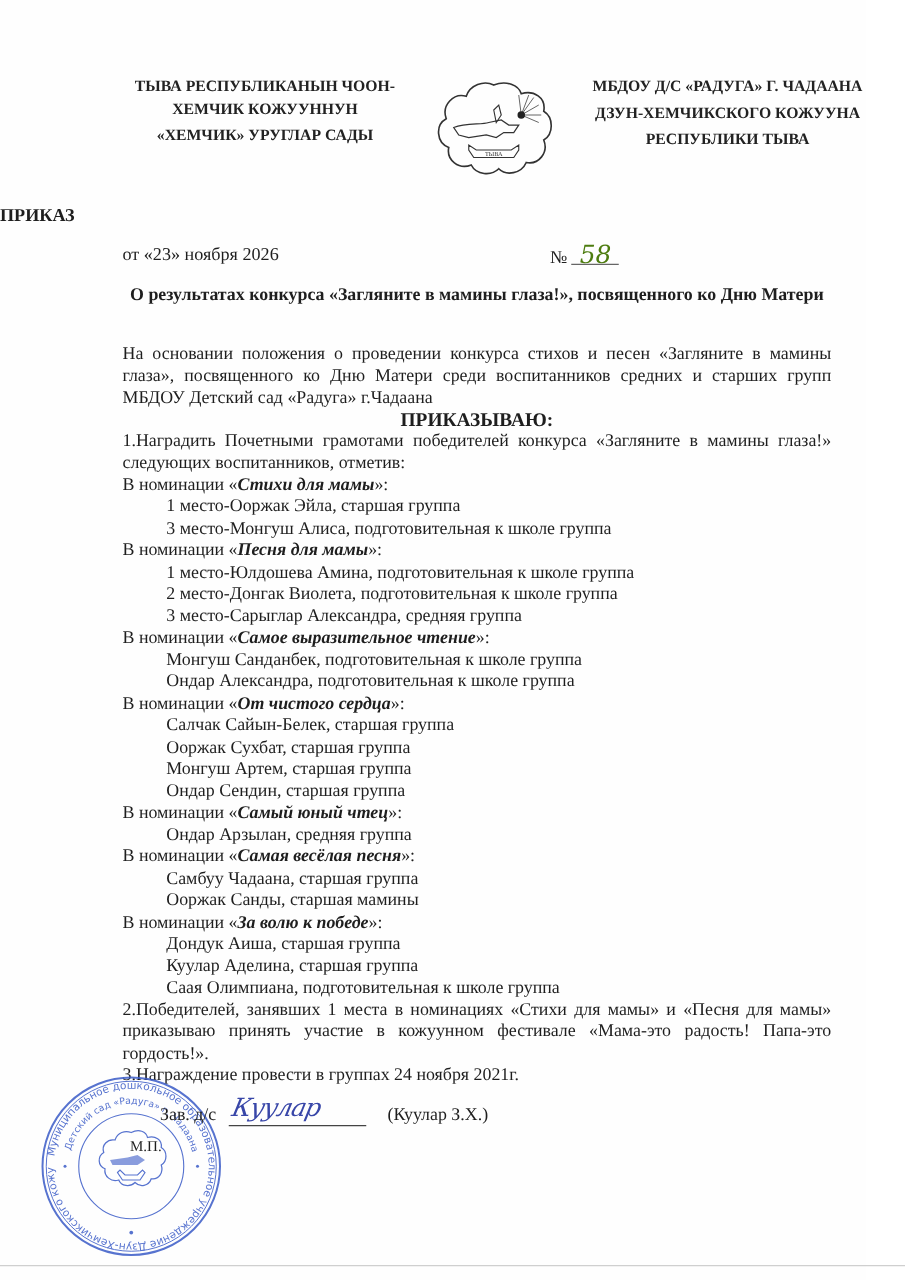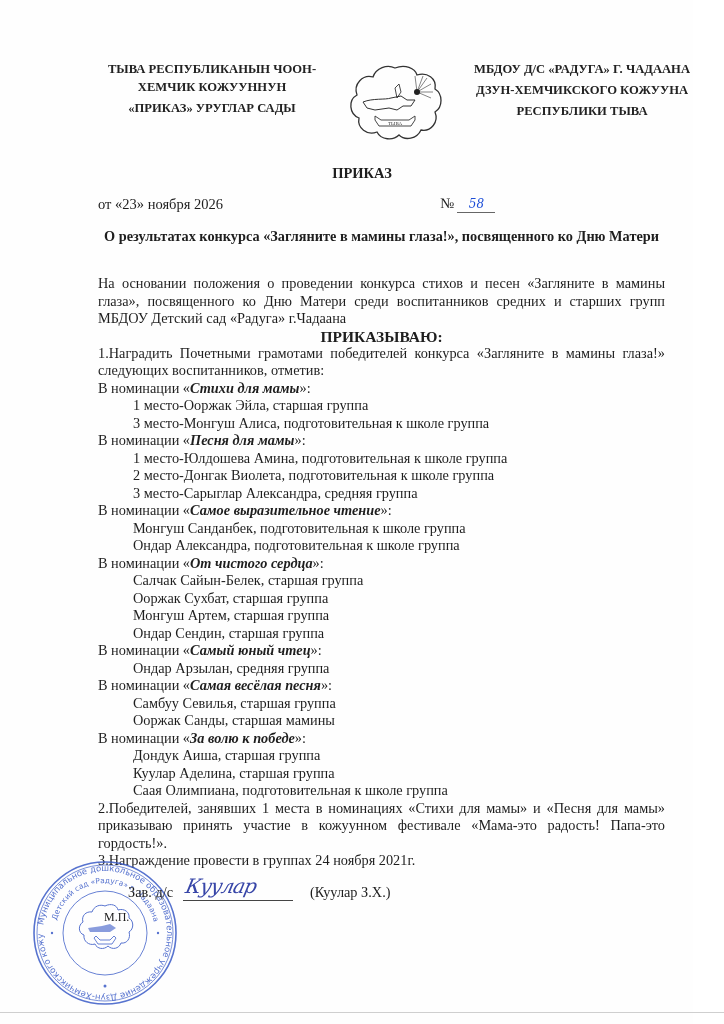--- a/index.html
+++ b/index.html
@@ -12,27 +12,27 @@
   
   .hdr-left, .hdr-right {
     position: absolute; font-weight: bold; font-size: 12.6px; line-height: 18px; text-align: center; color: #222;
   }
   .hdr-left { left: 92px; top: 60px; width: 240px; }
   .hdr-right { left: 462px; top: 60px; width: 240px; }
   .hdr-left div:nth-child(3) { margin-top: 3px; }
   .hdr-right div { margin-bottom: 3px; }
   .emblem { position: absolute; left: 345px; top: 62px; width: 100px; height: 80px; }
 
-  .title { position: absolute; left: 0; width: 724px; top: 165px; text-align: center; font-weight: bold; font-size: 14.5px; }
+  .title { position: absolute; left: 0; width: 724px; top: 165px; font-weight: bold; font-size: 14.5px; }
 
   .date-line { position: absolute; left: 98px; top: 196px; font-size: 14.5px; }
   .num-line { position: absolute; left: 440px; top: 195px; font-size: 14.5px; }
   .num-line .num-hand {
     display: inline-block; width: 38px; border-bottom: 1px solid #666; text-align: center;
-    font-family: "DejaVu Serif", serif; font-style: italic; color: #1d4ed8; font-size: 12px; line-height: 16px;
+    font-family: "DejaVu Serif", serif; font-style: italic; color: #4d7c0f; font-size: 20px; line-height: 16px;
   }
 
   .subject {
     position: absolute; left: 98px; width: 567px; top: 227px; text-align: center; font-weight: bold; font-size: 14.3px; line-height: 18px;
   }
 
   .body {
     position: absolute; left: 98px; width: 567px; top: 275px; font-size: 14.3px; line-height: 17.5px;
   }
   .body p { margin: 0; }
@@ -55,21 +55,21 @@
   .bottom-rule { position: absolute; left: 0; top: 1012px; width: 724px; height: 1px; background: #cfcfcf; }
 </style>
 </head>
 <body>
 
 <div class="page">
 
   <div class="hdr-left">
     <div>ТЫВА РЕСПУБЛИКАНЫН ЧООН-</div>
     <div>ХЕМЧИК КОЖУУННУН</div>
-    <div>«ПРИКАЗ» УРУГЛАР САДЫ</div>
+    <div>«ХЕМЧИК» УРУГЛАР САДЫ</div>
   </div>
 
   <svg class="emblem" viewBox="0 0 100 80">
     <path d="M50 6 C60 2 70 6 72 13 C82 10 92 16 90 27 C98 32 98 45 90 50 C94 60 86 70 76 68 C72 77 60 79 54 73 C48 79 36 78 32 70 C22 74 12 66 14 56 C4 52 3 38 12 33 C8 22 18 12 28 15 C31 6 42 2 50 6 Z" fill="none" stroke="#333" stroke-width="1.3"></path>
     <g stroke="#333" stroke-width="0.6">
       <line x1="72" y1="30" x2="82" y2="16"></line>
         <line x1="72" y1="30" x2="86" y2="22"></line>
       <line x1="72" y1="30" x2="88" y2="30"></line>
         <line x1="72" y1="30" x2="78" y2="14"></line>
       <line x1="72" y1="30" x2="70" y2="14"></line>
@@ -114,21 +114,21 @@
         <p class="item">Монгуш Санданбек, подготовительная к школе группа</p>
         <p class="item">Ондар Александра, подготовительная к школе группа</p>
         <p><span>В номинации «</span><span class="nom-title">От чистого сердца</span><span>»:</span></p>
         <p class="item">Салчак Сайын-Белек, старшая группа</p>
         <p class="item">Ооржак Сухбат, старшая группа</p>
         <p class="item">Монгуш Артем, старшая группа</p>
         <p class="item">Ондар Сендин, старшая группа</p>
         <p><span>В номинации «</span><span class="nom-title">Самый юный чтец</span><span>»:</span></p>
         <p class="item">Ондар Арзылан, средняя группа</p>
         <p><span>В номинации «</span><span class="nom-title">Самая весёлая песня</span><span>»:</span></p>
-        <p class="item">Самбуу Севилья, старшая группа</p>
+        <p class="item">Самбуу Чадаана, старшая группа</p>
         <p class="item">Ооржак Санды, старшая мамины</p>
         <p><span>В номинации «</span><span class="nom-title">За волю к победе</span><span>»:</span></p>
         <p class="item">Дондук Аиша, старшая группа</p>
         <p class="item">Куулар Аделина, старшая группа</p>
         <p class="item">Саая Олимпиана, подготовительная к школе группа</p>
       </div>
     <p class="justify">2.Победителей, занявших 1 места в номинациях «Стихи для мамы» и «Песня для мамы» приказываю принять участие в кожуунном фестивале «Мама-это радость! Папа-это гордость!».</p>
     <p>3.Награждение провести в группах 24 ноября 2021г.</p>
   </div>
 

